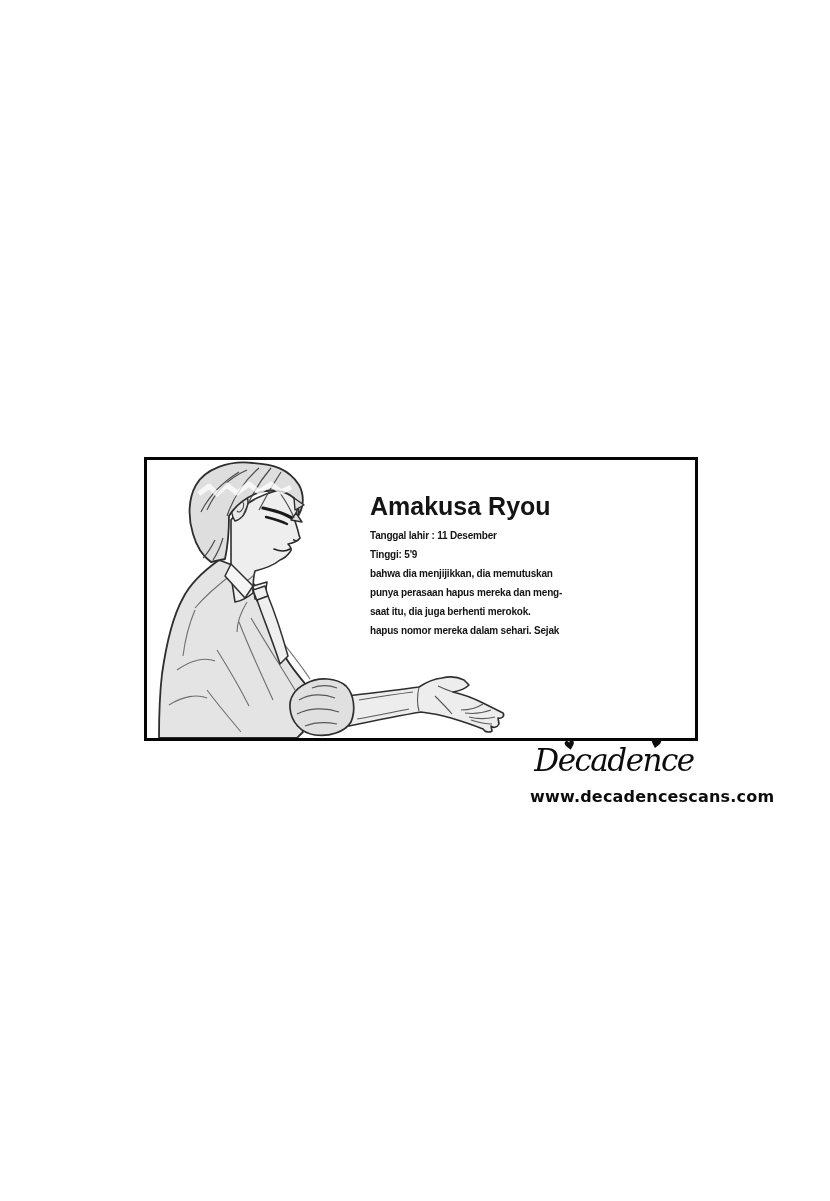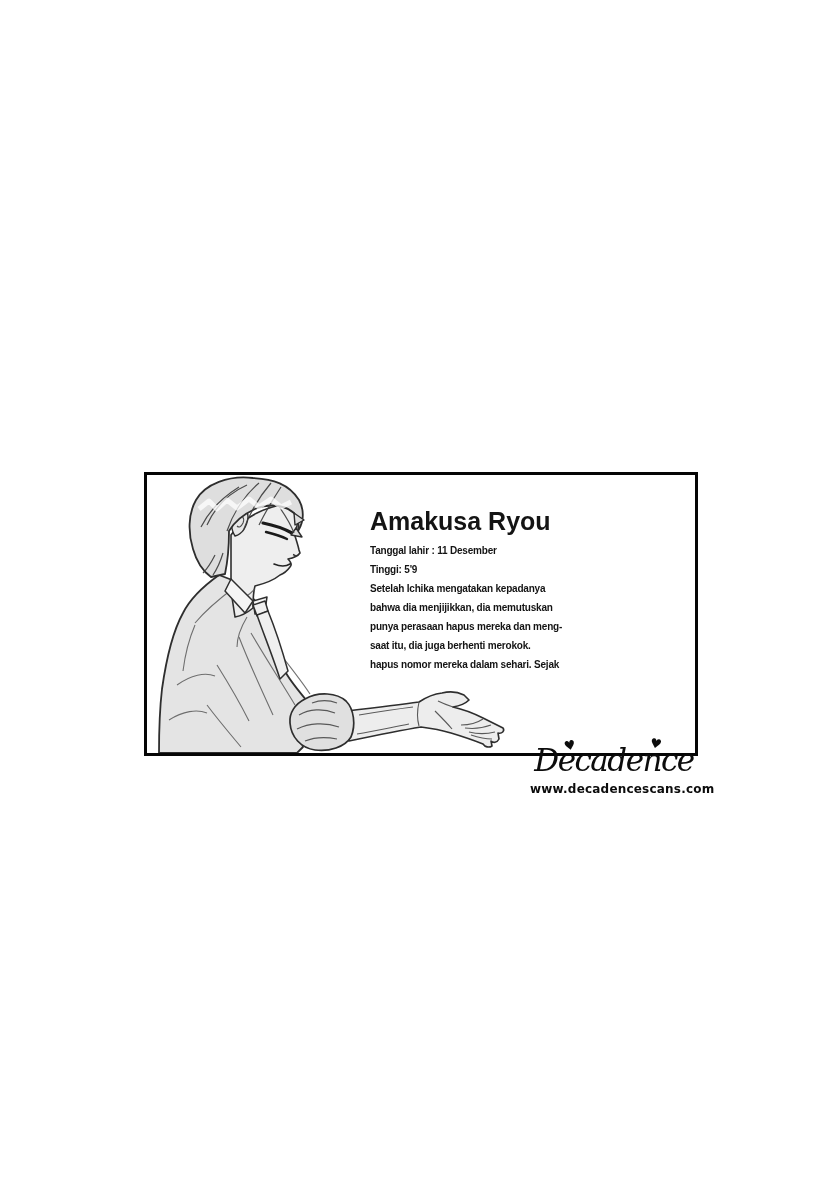--- a/index.html
+++ b/index.html
@@ -1,21 +1,21 @@
 <!DOCTYPE html>
 <html><head>
 <meta charset="utf-8">
 <style>
   html,body{margin:0;padding:0;}
   body{
     width:830px;height:1201px;position:relative;background:#ffffff;
     font-family:"Liberation Sans",sans-serif;color:#141414;overflow:hidden;
   }
   .panel{
-    position:absolute;left:144px;top:472px;width:554px;height:284px;
+    position:absolute;left:144px;top:457px;width:554px;height:284px;
     border:3px solid #050505;box-sizing:border-box;background:#ffffff;overflow:hidden;
   }
   .figure-wrap{position:absolute;left:0;top:0;width:548px;height:278px;}
   .profile{
     position:absolute;left:223px;top:33px;width:318px;
   }
   .profile .name{
     font-size:25px;font-weight:700;line-height:27px;margin:0 0 6px 0;letter-spacing:0;
   }
   .profile .pline{
@@ -30,21 +30,21 @@
     font-size:31px;line-height:36px;letter-spacing:-1.5px;
   }
   .heart{
     position:absolute;font-style:normal;font-family:"DejaVu Sans",sans-serif;
     font-size:13px;line-height:13px;color:#0c0c0c;
   }
   .heart.h1{left:30px;top:-3px;transform:rotate(-12deg);}
   .heart.h2{left:116px;top:-5px;transform:rotate(12deg);}
   .logo-url{
     font-family:"DejaVu Sans",sans-serif;font-weight:700;
-    font-size:12px;line-height:14px;letter-spacing:0.2px;margin-top:4px;white-space:nowrap;
+    font-size:16px;line-height:14px;letter-spacing:0.2px;margin-top:12px;white-space:nowrap;
   }
 </style>
 </head>
 <body>
 
 <div class="panel">
 
   <div class="figure-wrap">
     <svg width="548" height="278" viewBox="0 0 548 278" xmlns="http://www.w3.org/2000/svg">
 
@@ -127,21 +127,20 @@
         <path d="M106,130 L118,126 L121,136 L110,141 Z" fill="#efefef" stroke="#2e2e2e" stroke-width="1.5" stroke-linejoin="round"></path>
         <path d="M110,140 L121,136 C130,158 136,178 141,196 L133,204 C126,182 117,160 110,140 Z" fill="#efefef" stroke="#2e2e2e" stroke-width="1.5" stroke-linejoin="round"></path>
       </g>
     </svg>
   </div>
 
   <div class="profile">
     <div class="name">Amakusa Ryou</div>
     <div class="pline">Tanggal lahir : 11 Desember</div>
     <div class="pline">Tinggi: 5'9</div>
-    <div class="pline">Setelah Ichika mengatakan kepadanya</div>
     <div class="pline">bahwa dia menjijikkan, dia memutuskan</div>
     <div class="pline">punya perasaan hapus mereka dan meng-</div>
     <div class="pline">saat itu, dia juga berhenti merokok.</div>
     <div class="pline">hapus nomor mereka dalam sehari. Sejak</div>
   </div>
 </div>
 
 <div class="logo">
   <span class="logo-script-wrap">
     <span>Decadence</span>

